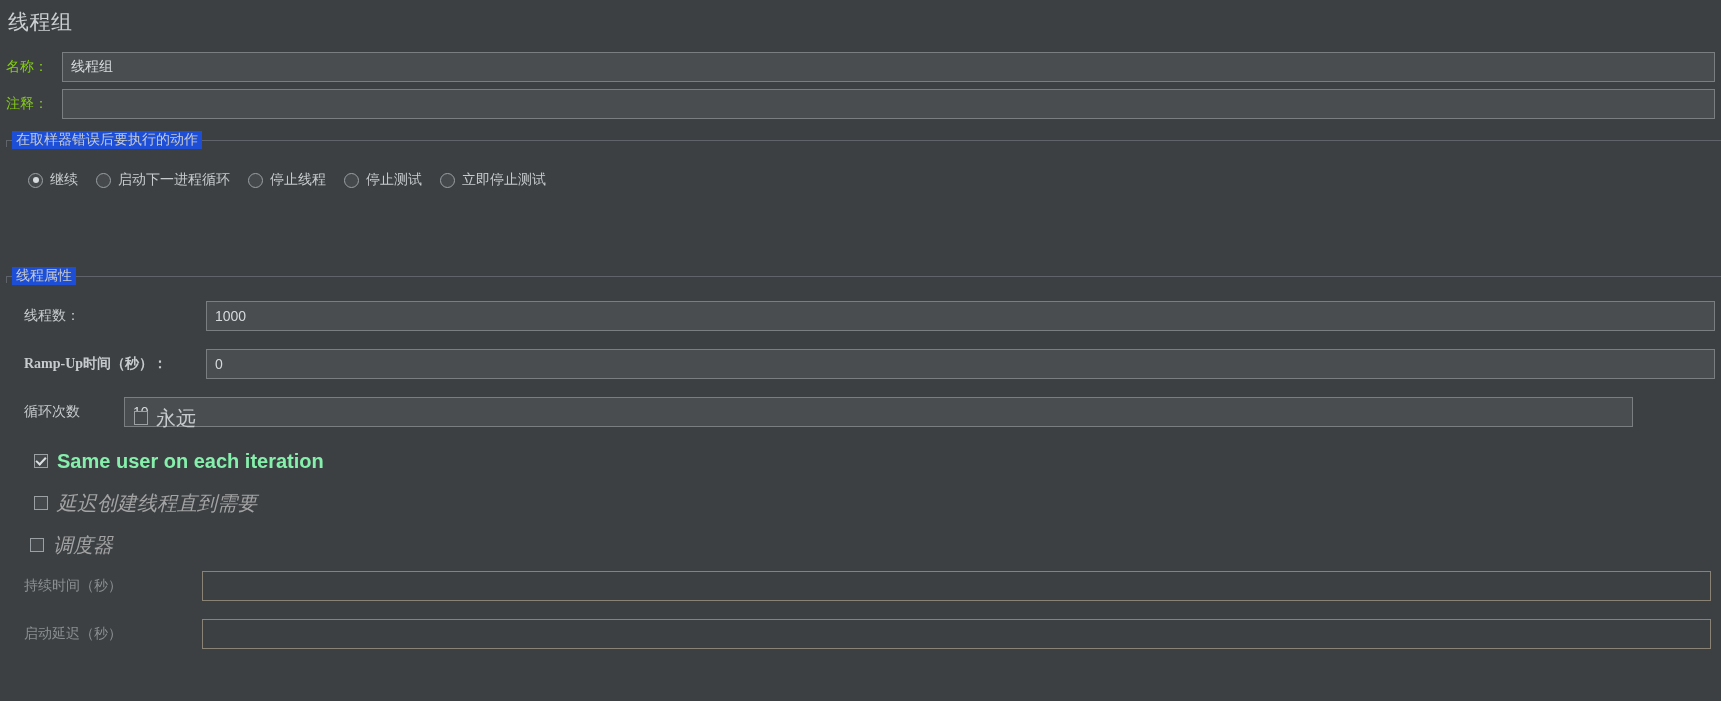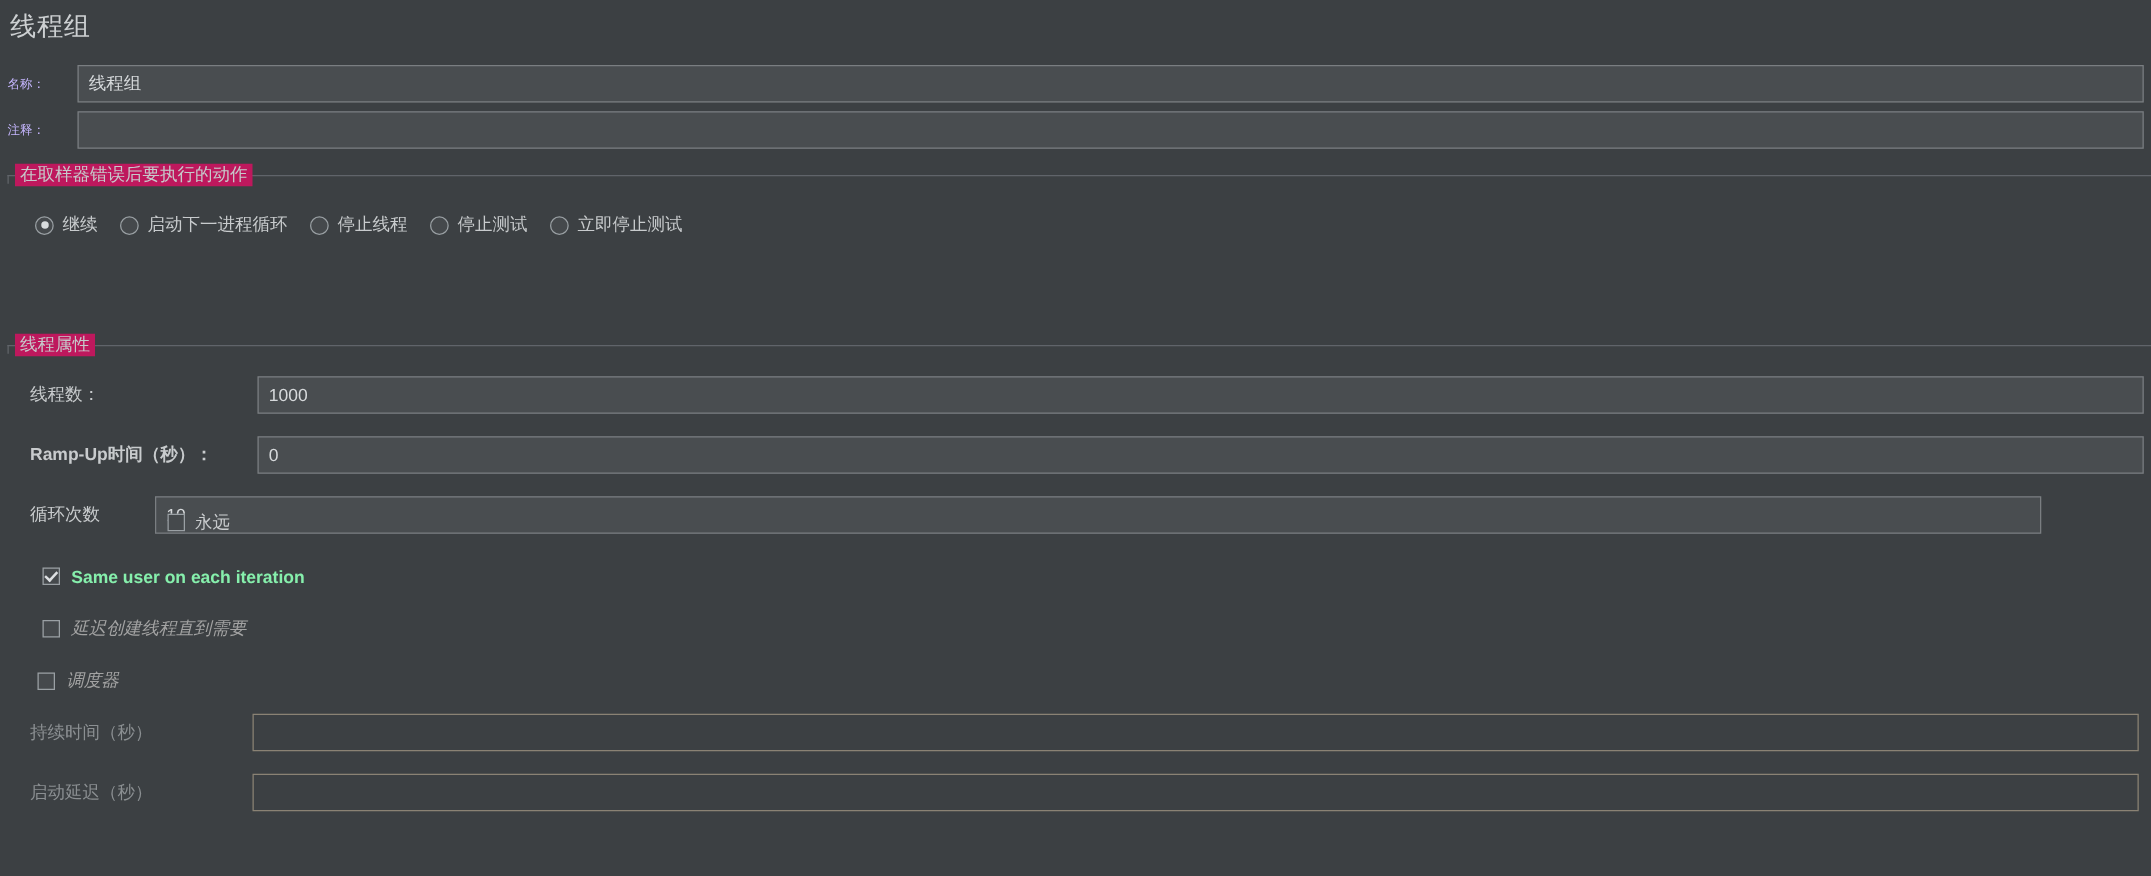--- a/index.html
+++ b/index.html
@@ -38,22 +38,22 @@
 
   
   .field-row {
     position: absolute;
     left: 0;
     height: 30px;
     display: flex;
     align-items: center;
   }
   .field-row .lbl {
-    font-size: 10px;
-    color: #c4b5fd;
+    font-size: 14px;
+    color: #84cc16;
     white-space: nowrap;
   }
   .textfield {
     background: #494d50;
     border: 1px solid #7a7e81;
     height: 30px;
     box-sizing: border-box;
     display: flex;
     align-items: center;
     padding: 0 8px;
@@ -82,21 +82,21 @@
     left: 6px;
     right: 0px;
     border-top: 1px solid #60646a;
     box-sizing: border-box;
   }
   .groupbox > .group-title {
     position: absolute;
     top: -10px;
     left: 6px;
     padding: 0 4px;
-    background: #be185d;
+    background: #1d4ed8;
     font-size: 14px;
     color: #c6c9cb;
     white-space: nowrap;
   }
   
   .groupbox::before {
     content: "";
     position: absolute;
     left: 0;
     top: -1px;
@@ -165,21 +165,21 @@
     box-sizing: border-box;
   }
   .tp-row .tp-label.bold { font-weight: bold; }
   .tp-row .tp-label.dim { color: #8b8f92; }
 
   #tp-threads { top: 30px; }
   #tp-threads .tp-label { width: 200px; }
   #tp-threads .textfield { width: 1509px; text-align: right; }
 
   #tp-rampup { top: 78px; }
-  #tp-rampup .tp-label { width: 200px; }
+  #tp-rampup .tp-label { width: 200px; font-family: Liberation Serif, serif; }
   #tp-rampup .textfield { width: 1509px; }
 
   #tp-loop { top: 126px; }
   #tp-loop .tp-label { width: 118px; }
   #tp-loop .textfield { width: 1509px; }
 
   #tp-duration { top: 300px; }
   #tp-duration .tp-label { width: 196px; }
   #tp-duration .textfield { width: 1509px; }
 
@@ -208,21 +208,21 @@
     border-width: 0 2px 2px 0;
     transform: rotate(43deg);
   }
   .cb-item {
     display: flex;
     align-items: center;
     white-space: nowrap;
   }
   .cb-item .cb-text {
     margin-left: 9px;
-    font-size: 14px;
+    font-size: 20px;
     color: #c8cbcd;
   }
   .cb-item .cb-text.bold { font-weight: bold; color: #86efac; }
   .cb-item .cb-text.dim { color: #a3a3a3; font-style: italic; }
 
   #cb-forever {
     position: absolute;
     top: 126px;
     left: 128px;
     height: 30px;

